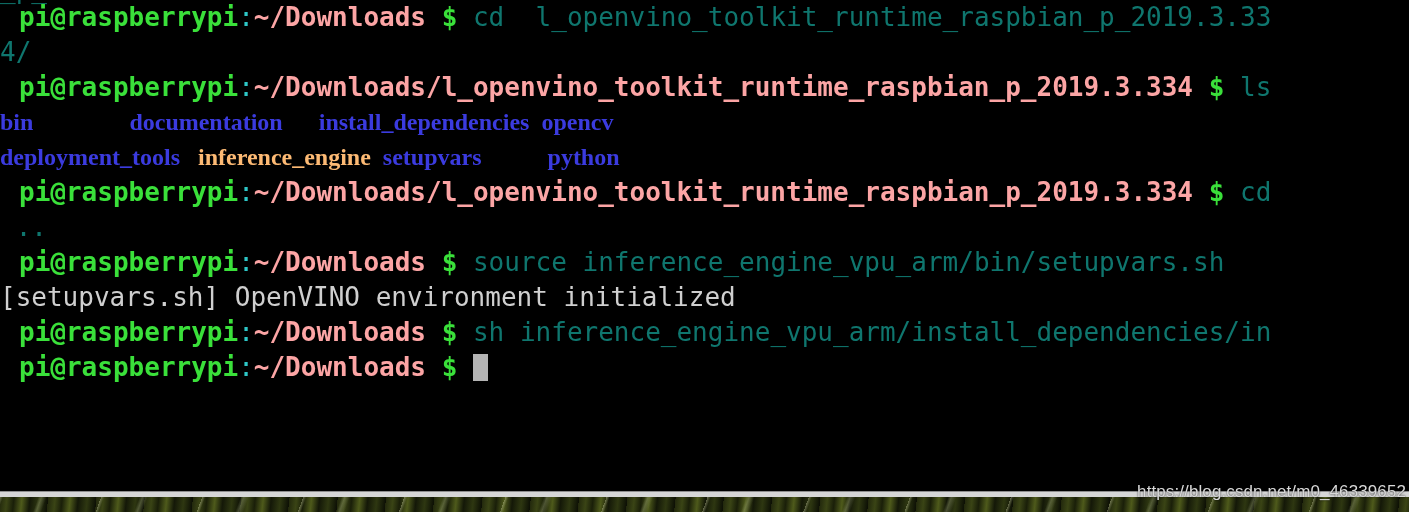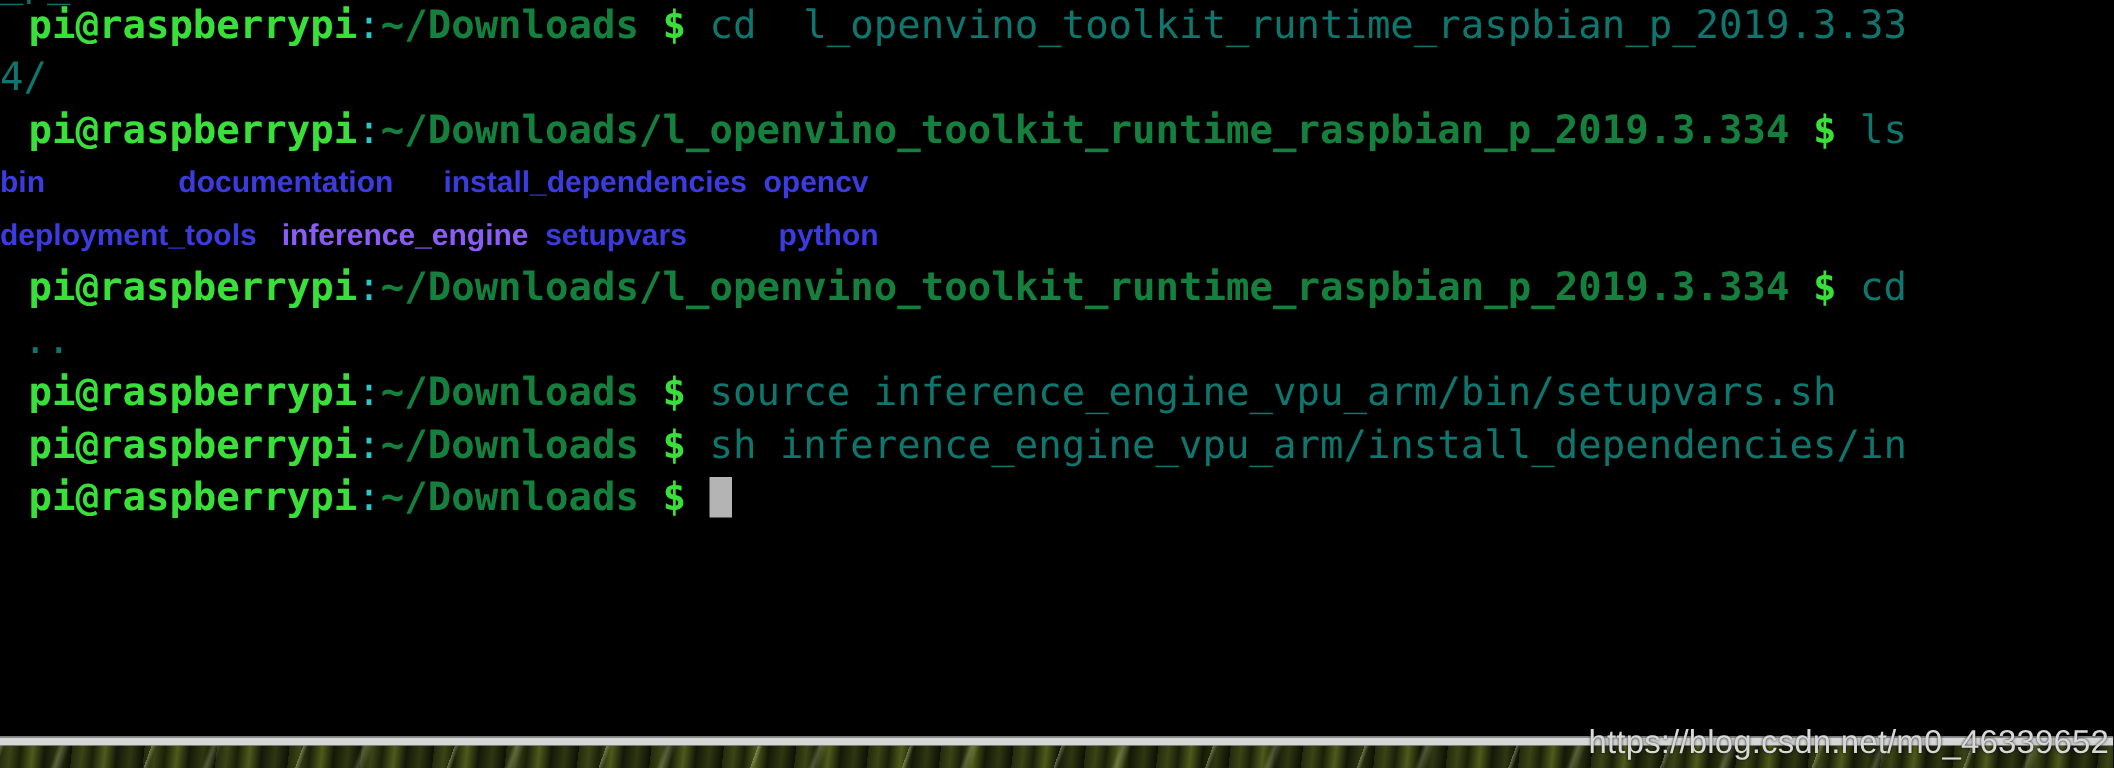--- a/index.html
+++ b/index.html
@@ -103,52 +103,52 @@
     line-height: 35px;
     font-size: 26px;
     white-space: pre;
     font-family: "DejaVu Sans Mono", "Liberation Mono", monospace;
     opacity: 0.95;
   }
 
   
   .c-user   { color: #3ae03a; font-weight: bold; margin-left: 19px; }   
   .c-colon  { color: #2ec6c6; }                       
-  .c-path   { color: #15803d; font-weight: bold; }    
+  .c-path   { color: #fca5a5; font-weight: bold; }    
   .c-dollar { color: #3ae03a; font-weight: bold; }    
   .c-cmd    { color: #0f766e; }                       
   .c-out    { color: #cfcfcf; }                       
   .c-dir    { color: #3b3bdf; font-weight: bold; }    
-  .c-link   { color: #8b5cf6; font-weight: bold; }    
+  .c-link   { color: #fdba74; font-weight: bold; }    
 
   
   .cursor-block {
     display: inline-block;
     width: 15px;
     height: 27px;
     background: #b4b4b4;
     vertical-align: -5px;
   }
 
   
   .ls-row {
     height: 35px;
     line-height: 35px;
-    font-size: 20px;
+    font-size: 24px;
     white-space: pre;
-    font-family: Liberation Sans, sans-serif;
+    font-family: Liberation Serif, serif;
   }
 
   
   #watermark {
     position: absolute;
     right: 3px;
     top: 482px;
     font-family: "Liberation Sans", sans-serif;
-    font-size: 22px;
+    font-size: 17px;
     color: #d8d8d8;
     letter-spacing: 0.1px;
     white-space: nowrap;
     text-shadow: 0 0 2px rgba(0,0,0,0.9);
     z-index: 40;
   }
 </style>
 </head>
 <body>
 
@@ -173,20 +173,21 @@
       <div class="ls-row"><span class="c-dir">bin</span><span>                </span><span class="c-dir">documentation</span><span>      </span><span class="c-dir">install_dependencies</span><span>  </span><span class="c-dir">opencv</span></div>
 
       <div class="ls-row"><span class="c-dir">deployment_tools</span><span>   </span><span class="c-link">inference_engine</span><span>  </span><span class="c-dir">setupvars</span><span>           </span><span class="c-dir">python</span></div>
 
       <div class="line"><span class="c-user">pi@raspberrypi</span><span class="c-colon">:</span><span class="c-path">~/Downloads/l_openvino_toolkit_runtime_raspbian_p_2019.3.334</span><span class="c-dollar"> $ </span><span class="c-cmd">cd</span></div>
 
       <div class="line"><span class="c-cmd"> ..</span></div>
 
       <div class="line"><span class="c-user">pi@raspberrypi</span><span class="c-colon">:</span><span class="c-path">~/Downloads</span><span class="c-dollar"> $ </span><span class="c-cmd">source inference_engine_vpu_arm/bin/setupvars.sh</span></div>
 
+      <div class="line"><span class="c-out">[setupvars.sh] OpenVINO environment initialized</span></div>
 
       <div class="line"><span class="c-user">pi@raspberrypi</span><span class="c-colon">:</span><span class="c-path">~/Downloads</span><span class="c-dollar"> $ </span><span class="c-cmd">sh inference_engine_vpu_arm/install_dependencies/in</span></div>
 
 
 
 
       <div class="line"><span class="c-user">pi@raspberrypi</span><span class="c-colon">:</span><span class="c-path">~/Downloads</span><span class="c-dollar"> $ </span><span class="cursor-block"></span></div>
 
     </div>
   </div>

